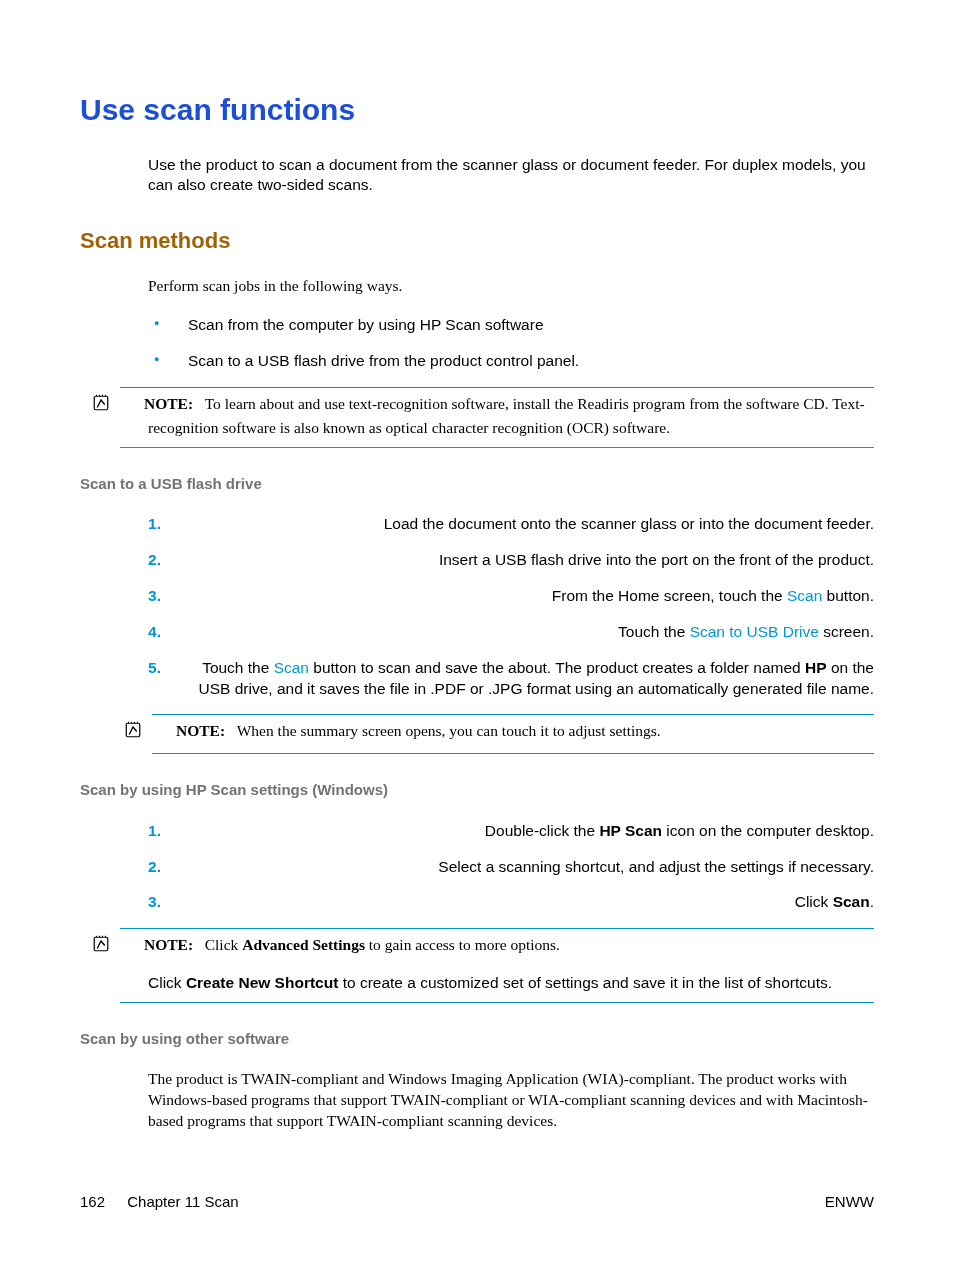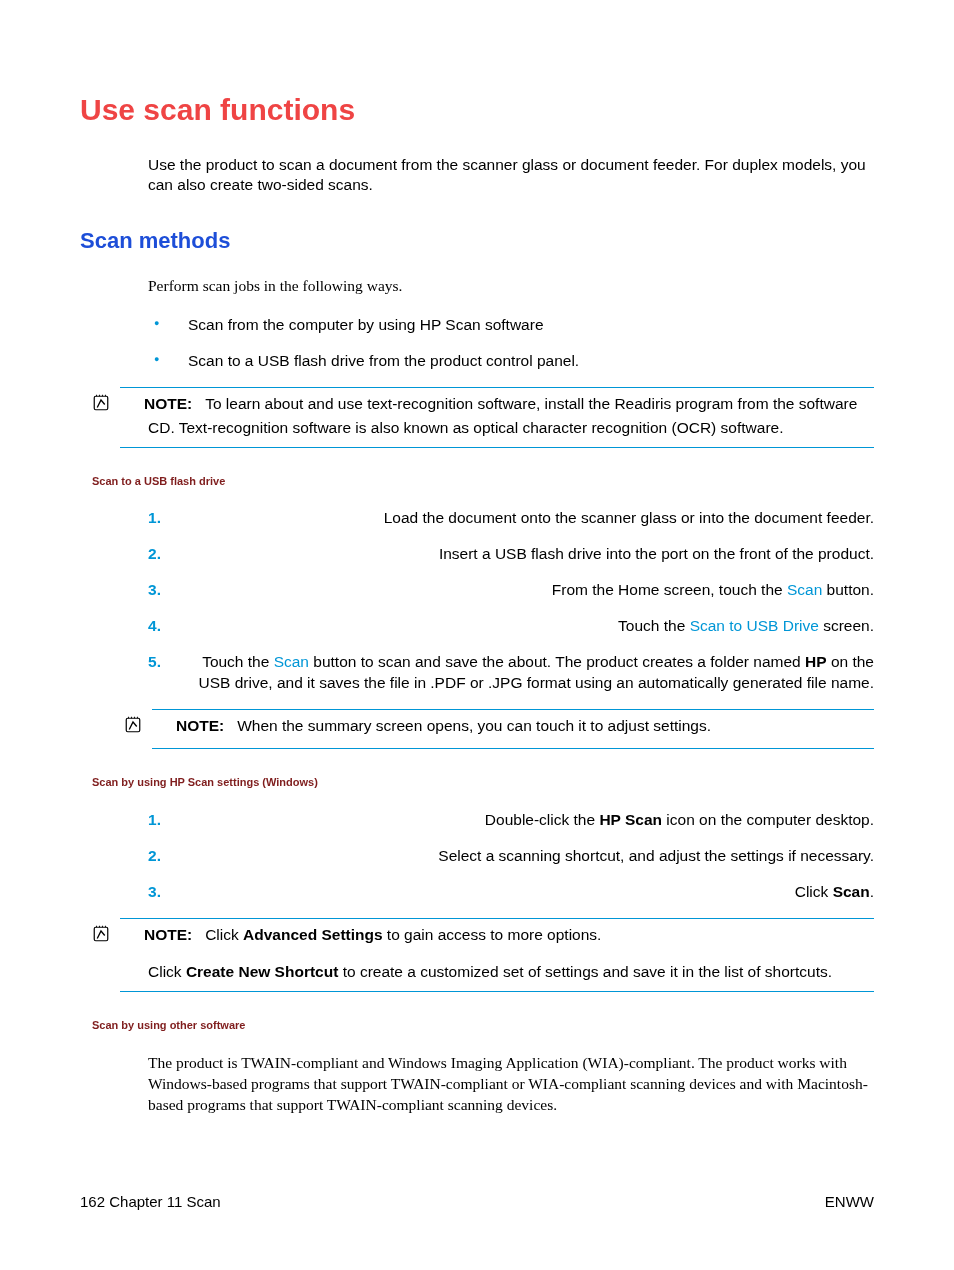--- a/index.html
+++ b/index.html
@@ -8,31 +8,31 @@
       background: #fff;
       width: 954px;
       height: 1270px;
       position: relative;
       padding: 90px 80px 0 80px;
       color: #000;
       font-size: 15.5px;
       line-height: 1.35;
     }
     h1 {
-      color: #ef4444;
+      color: #1d4ed8;
       font-size: 30px;
       font-weight: bold;
       margin-bottom: 24px;
     }
     .intro {
       margin-left: 68px;
       margin-bottom: 30px;
     }
     h2 {
-      color: #1d4ed8;
+      color: #a16207;
       font-size: 22px;
       font-weight: bold;
       margin-bottom: 20px;
     }
     .body-text {
       margin-left: 68px;
       margin-bottom: 18px;
       font-family: Liberation Serif, serif;
     }
     ul.bullets {
@@ -71,35 +71,35 @@
     }
     .note-icon {
       display: inline-block;
       vertical-align: top;
       width: 20px;
       margin-right: 4px;
     }
     .note-inner {
       padding-left: 28px;
       text-indent: -28px;
+      font-family: Liberation Serif, serif;
     }
     .note-label {
       font-weight: bold;
     }
     .note-extra {
       padding-left: 28px;
       margin-top: 14px;
     }
     h3 {
-      color: #7f1d1d;
-      font-size: 11px;
+      color: #737373;
+      font-size: 15px;
       font-weight: bold;
       margin-bottom: 20px;
       margin-top: 4px;
-      margin-left: 12px;
     }
     ol.steps {
       list-style: none;
       margin-left: 68px;
       counter-reset: step;
       margin-bottom: 12px;
       text-align: right;
     }
     ol.steps > li {
       position: relative;
@@ -121,21 +121,21 @@
     b { font-weight: bold; }
     .footer {
       position: absolute;
       bottom: 58px;
       left: 80px;
       right: 80px;
       display: flex;
       justify-content: space-between;
       font-size: 15px;
     }
-    .footer .left span.page { }
+    .footer .left span.page { margin-right: 18px; }
   </style>
 </head>
 <body>
 
 <h1>Use scan functions</h1>
 
 <p class="intro">Use the product to scan a document from the scanner glass or document feeder. For duplex models, you can also create two-sided scans.</p>
 
 <h2>Scan methods</h2>
 

